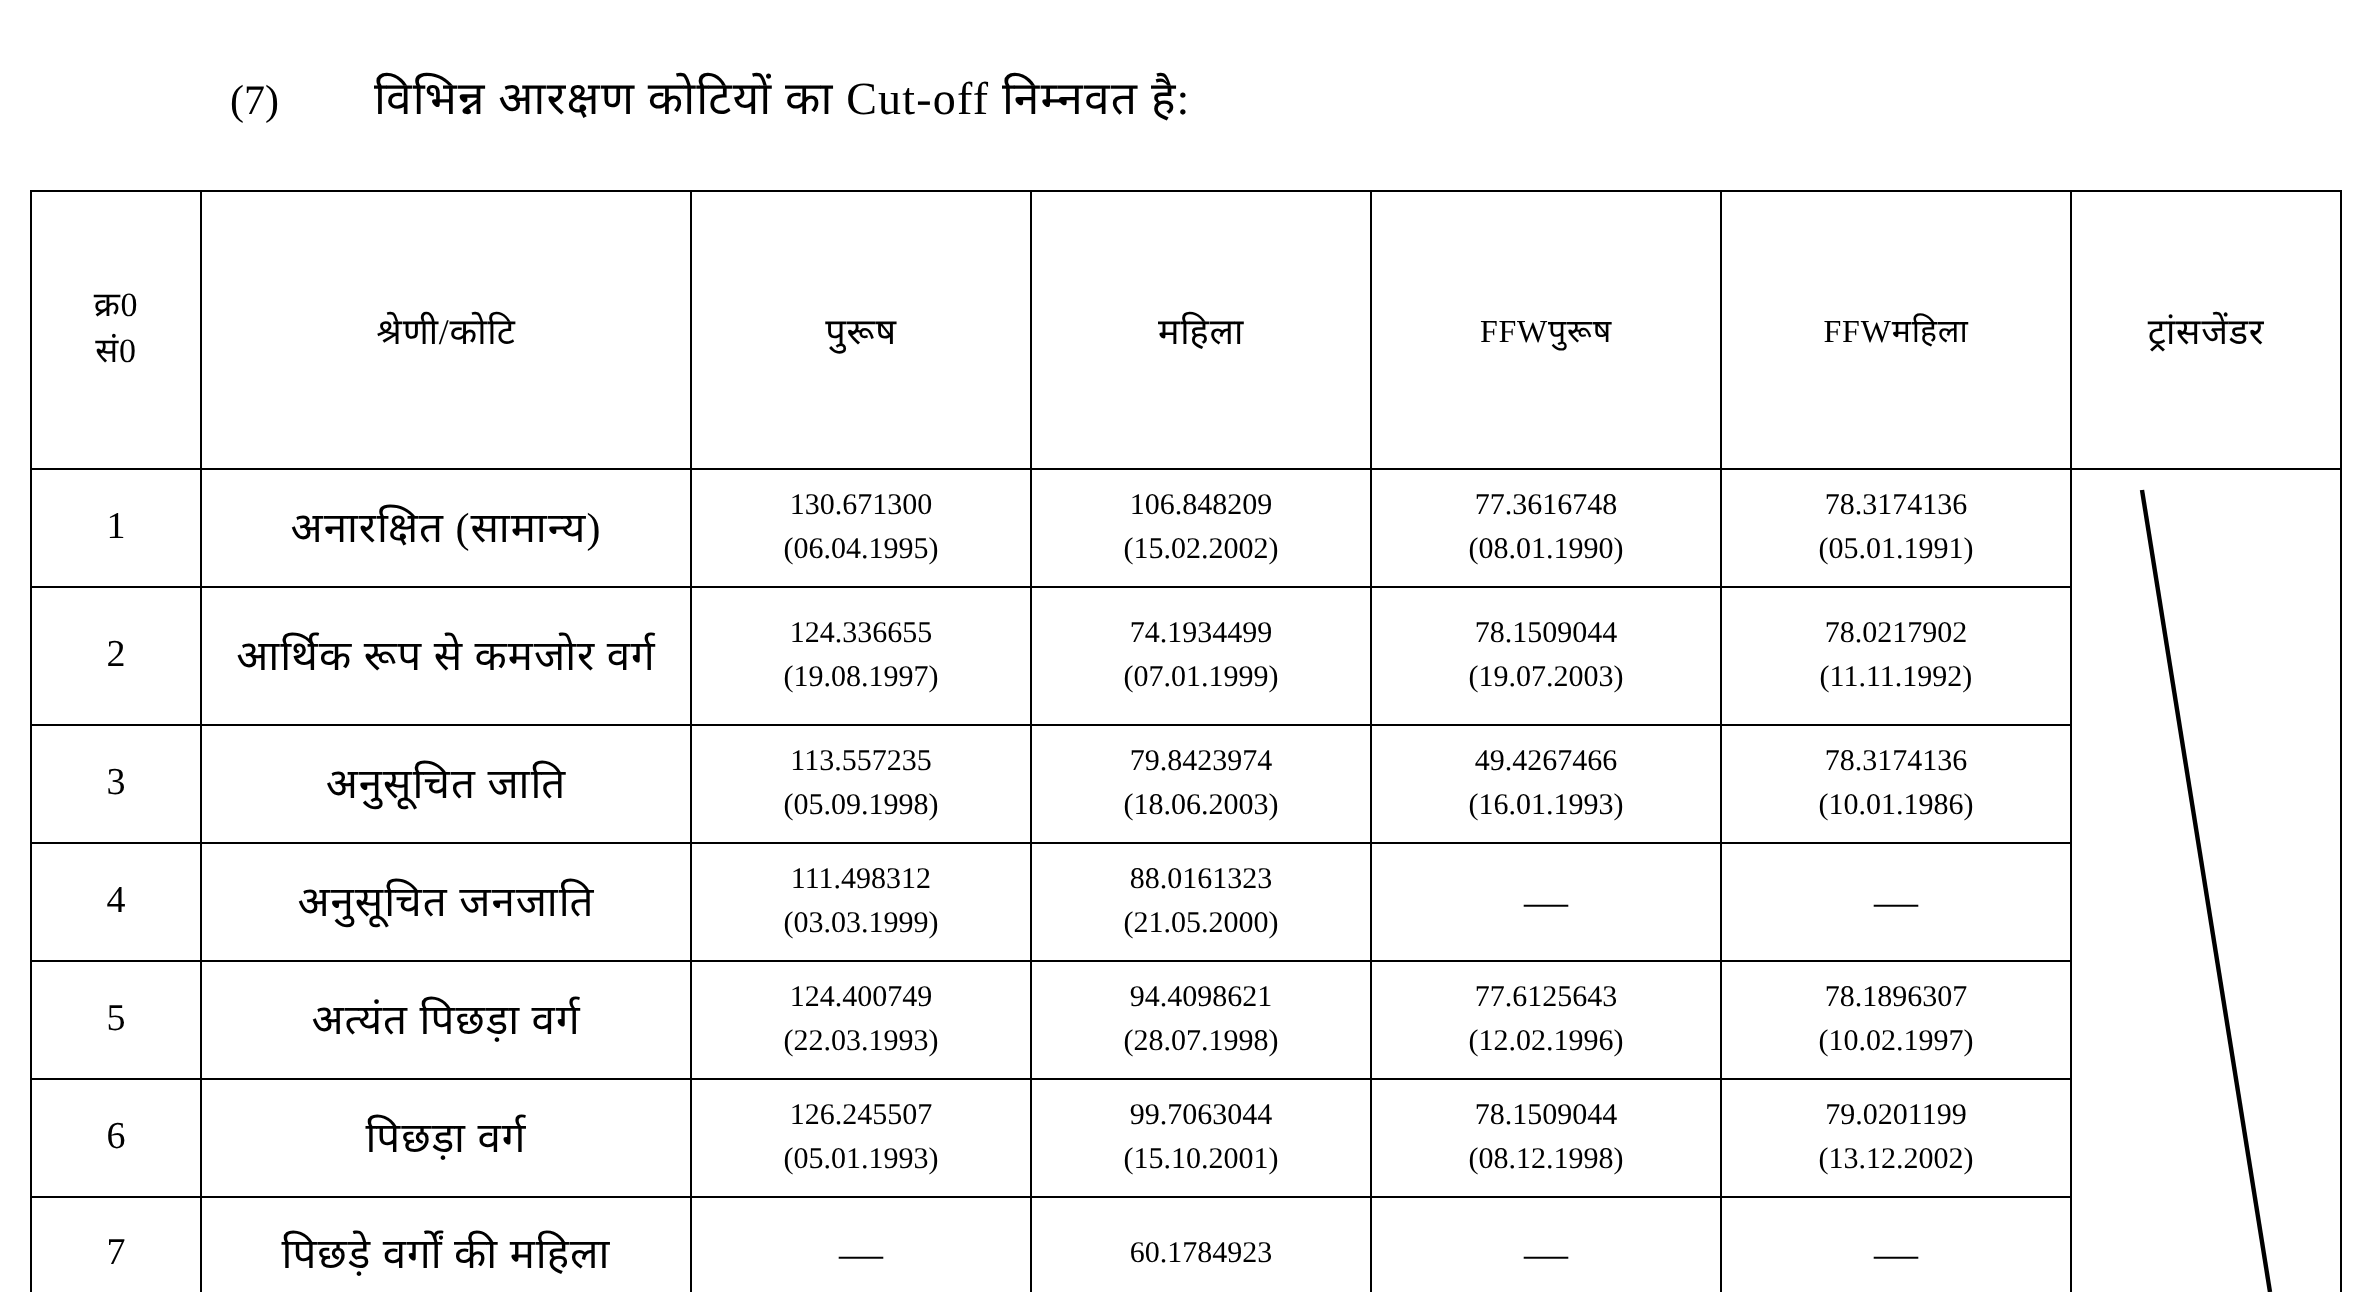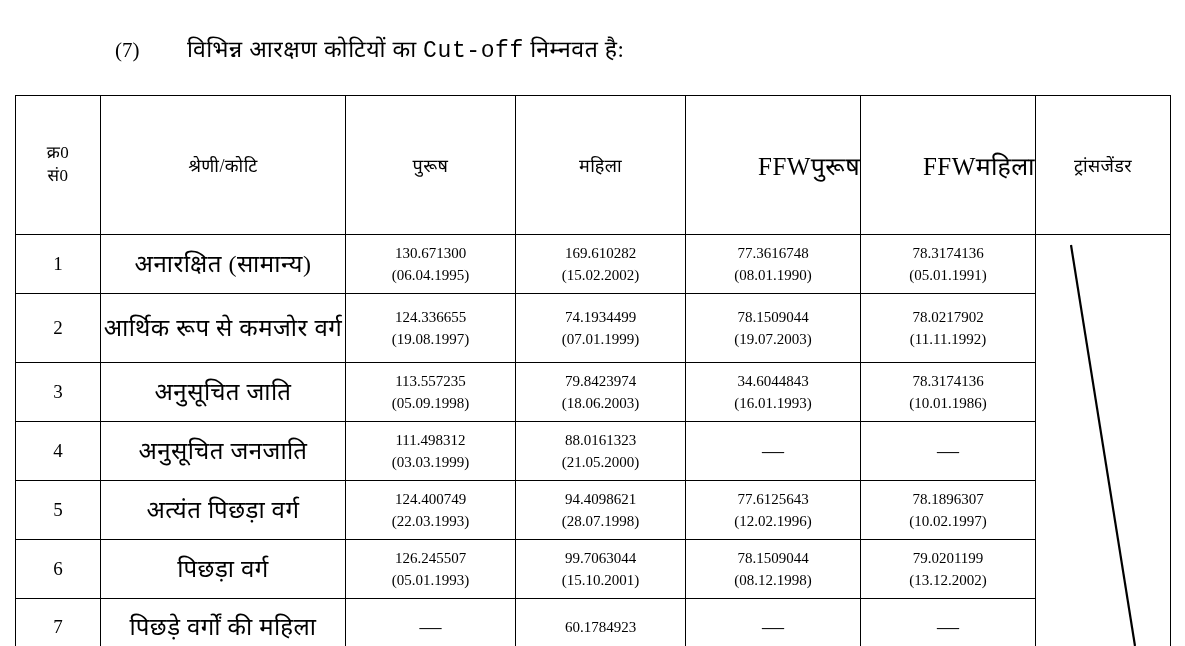--- a/index.html
+++ b/index.html
@@ -30,21 +30,21 @@
     white-space: nowrap;
   }
   .heading-num {
     width: 72px;
     font-size: 21px;
   }
   .heading-text {
     letter-spacing: 0.6px;
   }
   .heading-text .latin {
-    font-family: Liberation Mono, monospace;
+    font-family: Liberation Serif, serif;
   }
 
   table.cutoff {
     position: absolute;
     top: 95px;
     left: 15px;
     width: 1155px;
     border-collapse: collapse;
     table-layout: fixed;
   }
@@ -58,31 +58,30 @@
   thead th {
     height: 138px;
     font-size: 18px;
     letter-spacing: 0.4px;
   }
   thead th.sno {
     font-size: 17px;
     line-height: 1.35;
   }
   thead th.ffw {
-    font-size: 25px;
-    text-align: right;
+    font-size: 16px;
   }
   tbody td {
     font-size: 20px;
   }
   td.sno-cell {
     font-size: 19px;
   }
   td.cat-cell {
-    font-size: 24px;
+    font-size: 21px;
     letter-spacing: 0.5px;
     padding: 4px 6px;
     line-height: 1.45;
   }
   td.num-cell {
     font-size: 15px;
     line-height: 1.5;
     padding: 5px 2px;
     font-family: Liberation Serif, serif;
   }
@@ -152,21 +151,21 @@
     </thead>
     <tbody>
       <tr class="r1">
         <td class="sno-cell">1</td>
         <td class="cat-cell">अनारक्षित (सामान्य)</td>
         <td class="num-cell">
           <span class="val">130.671300</span>
           <span class="date">(06.04.1995)</span>
         </td>
         <td class="num-cell">
-          <span class="val">169.610282</span>
+          <span class="val">106.848209</span>
           <span class="date">(15.02.2002)</span>
         </td>
         <td class="num-cell">
           <span class="val">77.3616748</span>
           <span class="date">(08.01.1990)</span>
         </td>
         <td class="num-cell">
           <span class="val">78.3174136</span>
           <span class="date">(05.01.1991)</span>
         </td>
@@ -199,21 +198,21 @@
         <td class="cat-cell">अनुसूचित जाति</td>
         <td class="num-cell">
           <span class="val">113.557235</span>
           <span class="date">(05.09.1998)</span>
         </td>
         <td class="num-cell">
           <span class="val">79.8423974</span>
           <span class="date">(18.06.2003)</span>
         </td>
         <td class="num-cell">
-          <span class="val">34.6044843</span>
+          <span class="val">49.4267466</span>
           <span class="date">(16.01.1993)</span>
         </td>
         <td class="num-cell">
           <span class="val">78.3174136</span>
           <span class="date">(10.01.1986)</span>
         </td>
       </tr>
 
       <tr class="r4">
         <td class="sno-cell">4</td>

